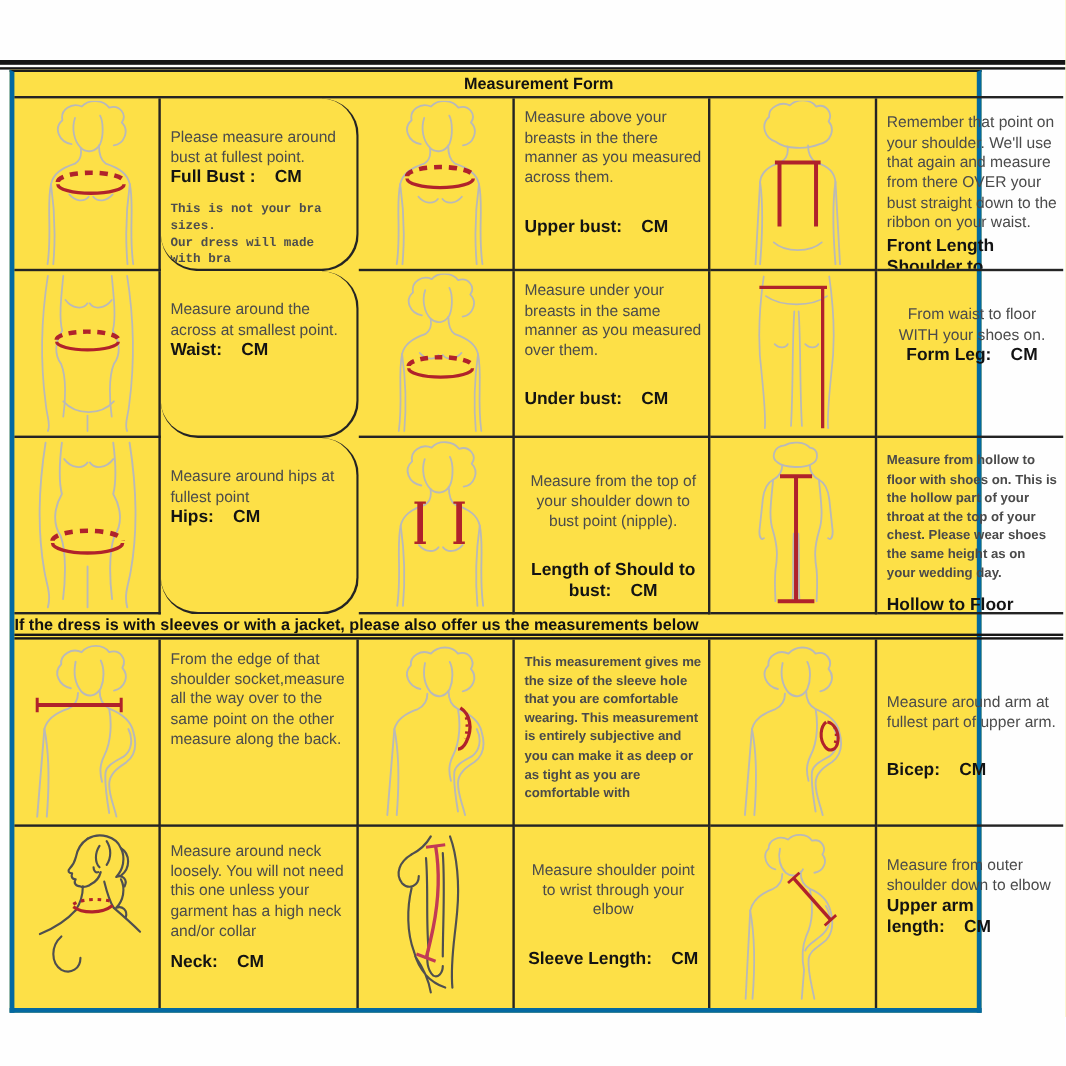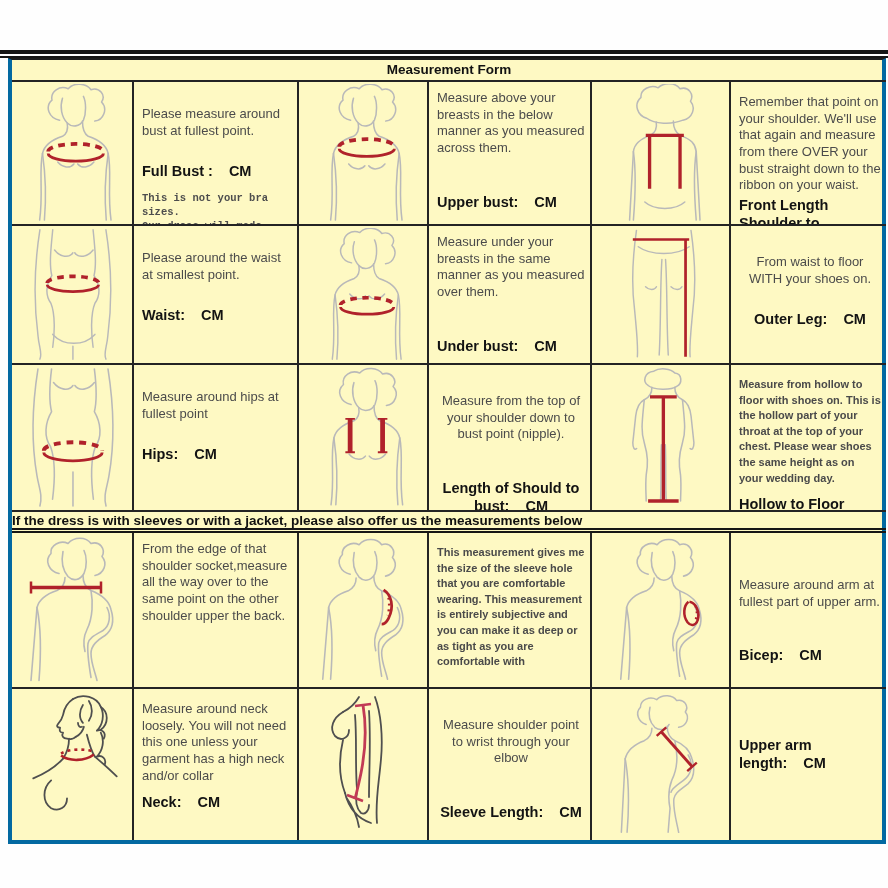--- a/index.html
+++ b/index.html
@@ -1,44 +1,44 @@
 <!DOCTYPE html>
 <html><head>
 <meta charset="utf-8">
 <style>
   * { margin:0; padding:0; box-sizing:border-box; }
   body { font-family:"Liberation Sans", sans-serif; background:#ffffff; }
   .page { position:relative; width:888px; height:888px; background:#fefefe; overflow:hidden; }
   .top-rule { position:absolute; top:50px; left:0; width:888px; height:8px;
               border-top:4px solid #161616; border-bottom:2px solid #161616; }
-  .tbl { position:absolute; top:58px; left:8px; width:878px;
-         border:4px solid #0369a1; border-top:2px solid #1c1c1c; background:#fef9c3;
+  .tbl { position:absolute; top:58px; left:8px; width:810px;
+         border:4px solid #0369a1; border-top:2px solid #1c1c1c; background:#fde047;
          display:grid;
          grid-template-columns:122px 165px 130px 163px 139px 155px;
          grid-template-rows:22px 144px 139px 147px 21px 156px 151px; }
   .cell { border-right:2px solid #242424; border-bottom:2px solid #242424; overflow:hidden; }
   .nr { border-right:none; }
   .nb { border-bottom:none; }
   .title-cell { grid-column:1/-1; border-right:none; text-align:center;
                 font-weight:bold; font-size:13.5px; color:#111; padding-top:2px; }
   .sep-cell { grid-column:1/-1; border-right:none; border-bottom:5px double #161616;
               font-weight:bold; font-size:13.5px; color:#111; padding-top:1px; }
   .img-cell { display:flex; align-items:center; justify-content:center; padding:2px; }
   .txt { padding:6px 5px 4px 8px; }
   .desc { font-size:13px; line-height:1.28; color:#4b4b4b; }
   .desc.small { font-size:11px; font-weight:600; line-height:1.42; color:#4a4a4a; }
-  .label { margin-top:23px; font-size:14.5px; font-weight:bold; color:#131313; line-height:1.25; }
+  .label { margin-top:0; font-size:14.5px; font-weight:bold; color:#131313; line-height:1.25; }
   .label .unit { margin-left:16px; }
   .label.lt { margin-top:2px; }
   .label.lm { margin-top:9px; }
-  .label.ll { margin-top:36px; }
+  .label.ll { margin-top:23px; }
   .note { margin-top:12px; font-size:10.5px; font-weight:bold; color:#4d4d4d;
           line-height:1.3; white-space:pre-line;font-family:Liberation Mono, monospace; }
   .p0 { padding-top:12px; } .p1 { padding-top:8px; } .p2 { padding-top:28px;text-align:center; }
-  .p3 { padding-top:24px; } .p4 { padding-top:44px; }
+  .p3 { padding-top:24px;border-radius:31px; } .p4 { padding-top:44px; }
   svg .sk  { fill:none; stroke:#b9b9b9; stroke-width:1.6; stroke-linecap:round; stroke-linejoin:round; }
   svg .sk2 { fill:none; stroke:#4f4f4f; stroke-width:1.8; stroke-linecap:round; stroke-linejoin:round; }
   svg .rd  { fill:none; stroke:#b0222b; stroke-linecap:butt; }
   svg .rd2 { fill:none; stroke:#c23a55; stroke-linecap:butt; }
 </style>
 </head>
 <body>
 
 <div class="page">
   <div class="top-rule"></div>
@@ -72,21 +72,21 @@
         <path class="sk" d="M45,15 C42,24 44,35 50,41 C55,46 63,45 67,38 C70,31 70,19 67,13"></path>
         <path class="sk" d="M50,41 C51,47 50,52 45,55 C33,59 26,64 24,73 C20,92 25,114 21,143"></path>
         <path class="sk" d="M66,39 C66,46 67,52 72,55 C84,59 91,64 93,73 C97,92 92,114 96,143"></path>
         <path class="sk" d="M24,73 C27,94 28,120 26,143 M93,73 C90,94 89,120 91,143"></path>
         <path class="sk" d="M40,84 C45,90 53,91 57,86 M61,86 C65,91 73,90 78,84"></path>
         <path class="rd" stroke-width="3" d="M30,68 A29,8 0 0 0 88,68"></path>
         <path class="rd" stroke-width="4" stroke-dasharray="7 6" d="M30,66 A29,8 0 0 1 88,66"></path>
       </svg>
     </div>
     <div class="cell txt p1">
-      <p class="desc">Measure above your breasts in the below manner as you measured across them.</p>
+      <p class="desc">Measure above your breasts in the there manner as you measured across them.</p>
       <p class="label ll"><span>Upper bust:</span><span class="unit">CM</span></p>
     </div>
 
     <div class="cell img-cell">
       <svg width="108" height="138" viewBox="0 0 110 145">
         <path class="sk" d="M40,36 C30,33 26,21 34,14 C33,6 44,0 52,4 C58,-2 70,-2 75,5 C84,2 90,11 86,18 C92,25 88,36 78,38 C66,43 48,42 40,36"></path>
         <path class="sk" d="M50,40 C51,46 49,51 44,54 C32,58 27,63 26,71 L22,143"></path>
         <path class="sk" d="M68,39 C68,46 70,51 75,54 C87,58 91,63 92,71 L96,143"></path>
         <path class="sk" d="M26,71 C29,92 28,118 26,143 M92,71 C89,92 90,118 92,143"></path>
         <path class="sk" d="M38,124 C48,133 70,133 80,124"></path>
@@ -103,21 +103,21 @@
         <path class="sk" d="M20,2 C14,40 13,80 18,118 C19,130 23,137 20,143 M92,2 C98,40 99,80 94,118 C93,130 89,137 92,143"></path>
         <path class="sk" d="M34,2 C32,22 30,40 33,52 C26,62 26,74 32,82 C37,94 36,116 34,130"></path>
         <path class="sk" d="M78,2 C80,22 82,40 79,52 C86,62 86,74 80,82 C75,94 76,116 78,130"></path>
         <path class="sk" d="M36,24 C42,32 52,33 56,27 M58,27 C62,33 72,32 78,24"></path>
         <path class="sk" d="M34,116 C46,129 68,129 80,116 M56,129 L56,143"></path>
         <path class="rd" stroke-width="3" d="M28,62 A27,7 0 0 0 84,62"></path>
         <path class="rd" stroke-width="4" stroke-dasharray="7 6" d="M28,60 A27,7 0 0 1 84,60"></path>
       </svg>
     </div>
     <div class="cell txt p3">
-      <p class="desc">Please around the waist at smallest point.</p>
+      <p class="desc">Measure around the across at smallest point.</p>
       <p class="label"><span>Waist:</span><span class="unit">CM</span></p>
     </div>
 
     <div class="cell img-cell">
       <svg width="105" height="133" viewBox="0 0 110 145">
         <path class="sk" d="M42,38 C31,36 26,24 34,17 C32,8 42,1 51,5 C57,-2 70,-1 75,6 C84,3 91,12 86,19 C93,26 88,38 79,39"></path>
         <path class="sk" d="M45,15 C42,24 44,35 50,41 C55,46 63,45 67,38 C70,31 70,19 67,13"></path>
         <path class="sk" d="M50,41 C51,47 50,52 45,55 C33,59 26,64 24,73 C20,92 25,114 21,143"></path>
         <path class="sk" d="M66,39 C66,46 67,52 72,55 C84,59 91,64 93,73 C97,92 92,114 96,143"></path>
         <path class="sk" d="M24,73 C27,94 28,120 26,143 M93,73 C90,94 89,120 91,143"></path>
@@ -135,21 +135,21 @@
       <svg width="100" height="133" viewBox="0 0 110 145">
         <path class="sk" d="M28,2 C24,30 22,60 26,90 C28,112 30,128 29,141 M88,2 C92,30 94,60 90,90 C88,112 86,128 87,141"></path>
         <path class="sk" d="M30,20 C44,30 72,30 86,20"></path>
         <path class="sk" d="M56,34 C54,64 55,104 53,139 M60,34 C62,64 61,104 63,139"></path>
         <path class="sk" d="M38,64 C42,68 48,68 50,64 M66,64 C70,68 76,68 78,64"></path>
         <path class="rd" stroke-width="3" d="M24,12 L86,12 M82,12 L82,141"></path>
       </svg>
     </div>
     <div class="cell txt p2 nr">
       <p class="desc">From waist to floor WITH your shoes on.</p>
-      <p class="label"><span>Outer Leg:</span><span class="unit">CM</span></p>
+      <p class="label"><span>Form Leg:</span><span class="unit">CM</span></p>
     </div>
 
     <div class="cell img-cell">
       <svg width="108" height="141" viewBox="0 0 110 145">
         <path class="sk" d="M20,2 C14,40 13,78 19,112 C21,124 25,132 22,143 M92,2 C98,40 99,78 93,112 C91,124 87,132 90,143"></path>
         <path class="sk" d="M34,2 C32,18 31,34 34,46 C27,58 26,72 33,82 C38,96 37,120 35,136"></path>
         <path class="sk" d="M78,2 C80,18 81,34 78,46 C85,58 86,72 79,82 C74,96 75,120 77,136"></path>
         <path class="sk" d="M36,16 C42,24 52,25 56,19 M58,19 C62,25 72,24 78,16"></path>
         <path class="sk" d="M56,108 L56,143"></path>
         <path class="rd" stroke-width="3" d="M26,88 A28,8 0 0 0 86,88"></path>
@@ -203,21 +203,21 @@
         <path class="sk" d="M48,40 C48,46 46,50 40,53 C28,57 22,62 20,70 L14,143"></path>
         <path class="sk" d="M20,70 C24,90 24,118 22,143"></path>
         <path class="sk" d="M66,38 C66,45 68,50 74,53 C84,57 92,63 94,72 C97,82 96,92 88,98 C80,103 74,108 74,116 C74,126 78,134 80,143"></path>
         <path class="sk" d="M90,70 C94,78 93,88 86,93 C79,97 72,100 71,106 C70,114 72,128 74,140"></path>
         <path class="sk" d="M74,53 C76,64 76,80 70,92 C66,100 66,106 68,114"></path>
         <path class="rd" stroke-width="3.5" d="M14,50 L84,50"></path>
         <path class="rd" stroke-width="2.5" d="M14,44 L14,56 M84,44 L84,56"></path>
       </svg>
     </div>
     <div class="cell txt p1">
-      <p class="desc">From the edge of that shoulder socket,measure all the way over to the same point on the other shoulder upper the back.</p>
+      <p class="desc">From the edge of that shoulder socket,measure all the way over to the same point on the other measure along the back.</p>
     </div>
 
     <div class="cell img-cell">
       <svg width="108" height="150" viewBox="0 0 110 145">
         <path class="sk" d="M42,36 C32,34 27,23 34,16 C33,8 43,2 51,6 C57,-1 69,-1 74,6 C83,3 89,12 85,19 C91,26 87,36 78,38"></path>
         <path class="sk" d="M46,14 C44,24 46,33 51,39 C56,44 63,43 67,36 C70,29 70,19 67,13"></path>
         <path class="sk" d="M48,40 C48,46 46,50 40,53 C28,57 22,62 20,70 L14,143"></path>
         <path class="sk" d="M20,70 C24,90 24,118 22,143"></path>
         <path class="sk" d="M66,38 C66,45 68,50 74,53 C84,57 92,63 94,72 C97,82 96,92 88,98 C80,103 74,108 74,116 C74,126 78,134 80,143"></path>
         <path class="sk" d="M90,70 C94,78 93,88 86,93 C79,97 72,100 71,106 C70,114 72,128 74,140"></path>
@@ -294,17 +294,18 @@
         <path class="sk" d="M46,34 C46,40 44,44 38,47 C27,51 20,58 18,66 L14,143"></path>
         <path class="sk" d="M18,66 C22,88 22,118 20,143"></path>
         <path class="sk" d="M62,32 C62,39 64,44 70,47 C80,51 86,58 88,66 C91,76 90,86 84,92 C77,98 70,101 69,108 C68,120 72,132 74,143"></path>
         <path class="sk" d="M84,62 C89,70 88,80 82,86 C76,92 68,95 66,101"></path>
         <path class="sk" d="M70,47 C73,60 73,76 67,88 C63,98 63,108 65,118 L63,143"></path>
         <path class="rd" stroke-width="3" d="M56,38 L88,74"></path>
         <path class="rd" stroke-width="2.4" d="M51,42 L61,33 M83,79 L93,70"></path>
       </svg>
     </div>
     <div class="cell txt p3 nr nb">
+      <p class="desc">Measure from outer shoulder down to elbow</p>
       <p class="label"><span>Upper arm length:</span><span class="unit">CM</span></p>
     </div>
 
   </div>
 </div>
 
 </body></html>

